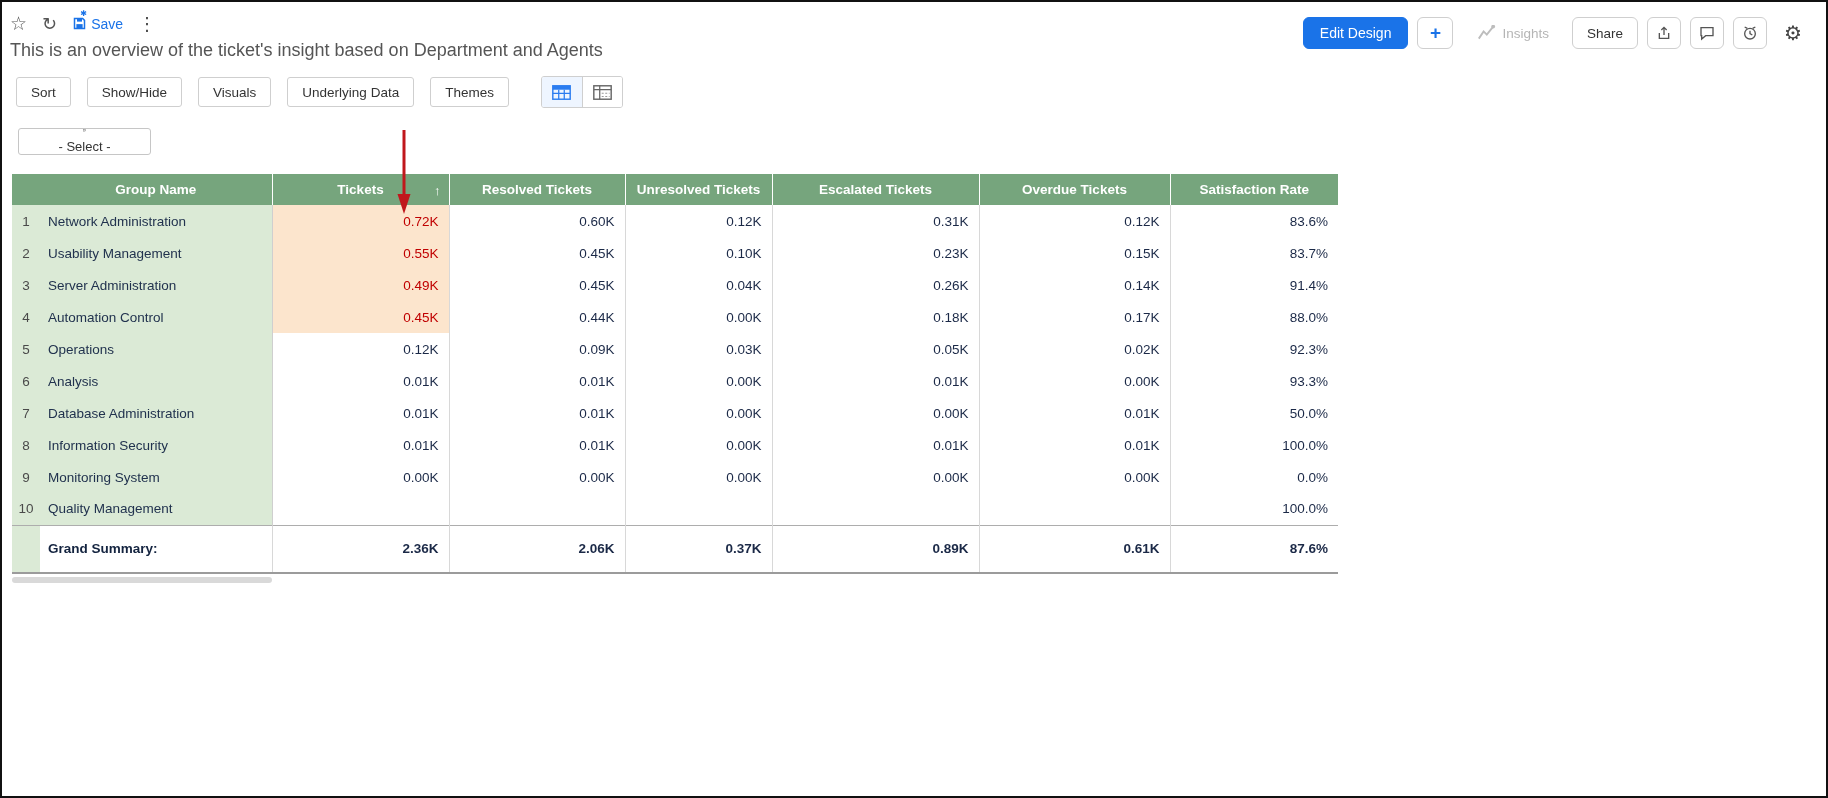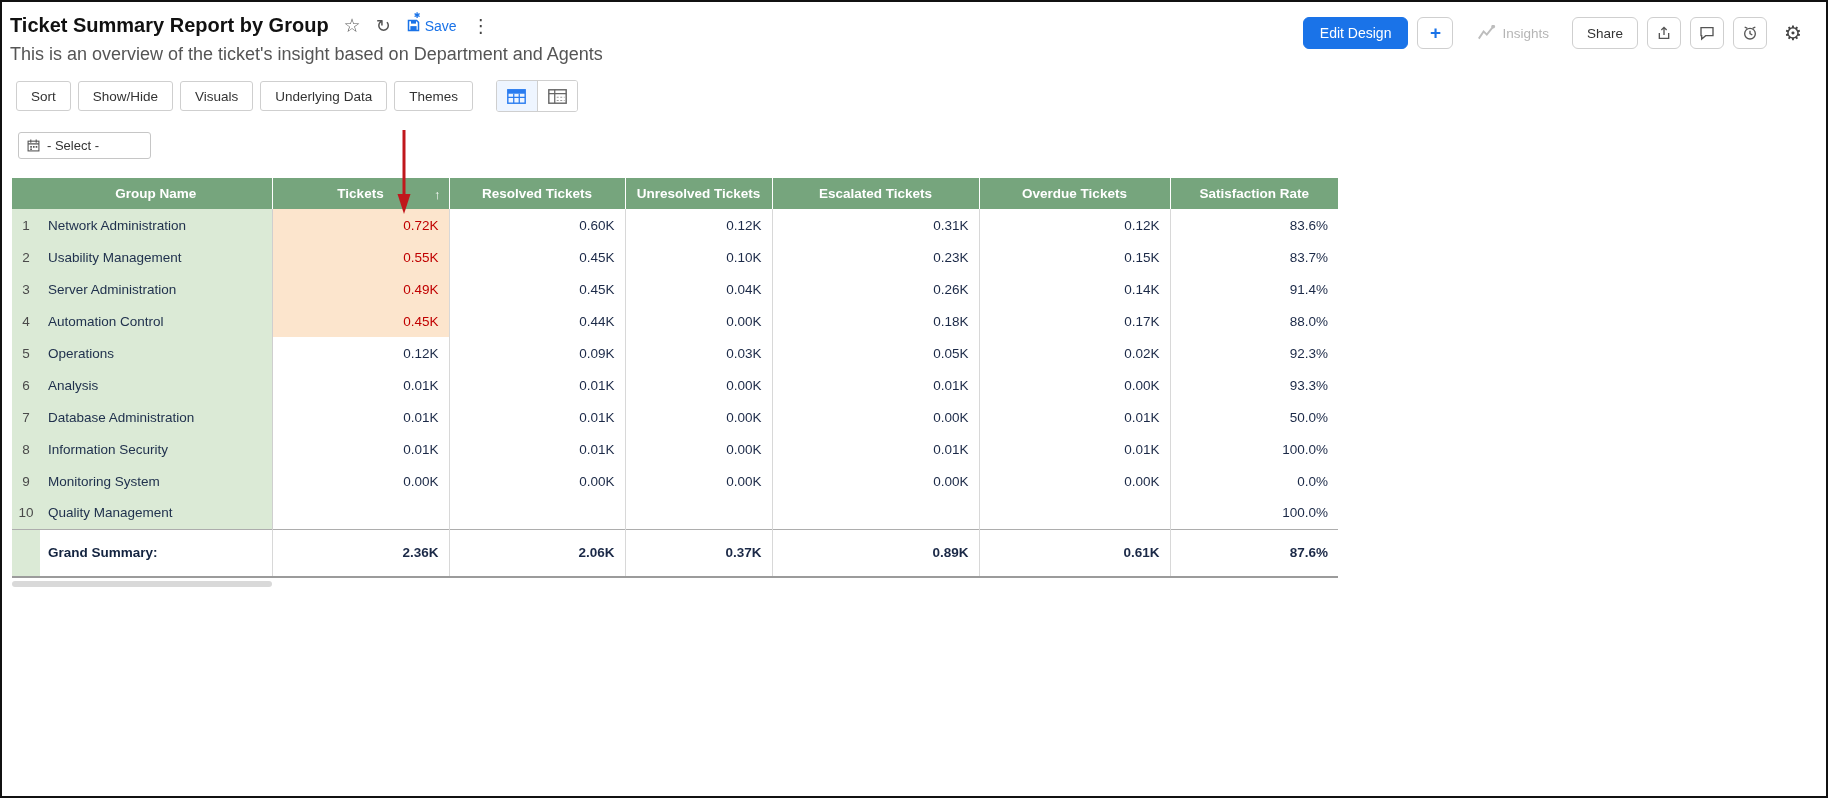--- a/index.html
+++ b/index.html
@@ -21,33 +21,33 @@
          border:1px solid #cfcfcf; background:#fff; border-radius:6px; font-size:13.5px;
          padding:0 14px; color:#333; cursor:pointer; white-space:nowrap; }
   .btn-primary { background:#1a73e8; border-color:#1a73e8; color:#fff; font-size:14px; padding:0 16px; }
   .btn-plus { color:#1a73e8; font-size:19px; font-weight:bold; width:36px; padding:0; }
   .btn-disabled { border:none; color:#b5b5b5; cursor:default; }
   .icon-btn { width:34px; height:32px; padding:0; }
   .icon-btn svg { display:block; }
   .gear-btn { border:none; font-size:20px; color:#444; width:34px; padding:0; background:transparent; }
 
   
-  .toolbar { display:flex; align-items:center; gap:7px; margin:15px 0 0 14px; }
+  .toolbar { display:flex; align-items:center; gap:16px; margin:15px 0 0 14px; }
   .tool-btn { height:30px; border-radius:3px; }
   .view-toggle { display:flex; border:1px solid #cfcfcf; border-radius:3px; overflow:hidden; margin-left:16px; }
   .view-btn { width:40px; height:30px; display:flex; align-items:center; justify-content:center; cursor:pointer; background:#fff; }
   .view-btn.active { background:#eef5ff; }
   .view-btn + .view-btn { border-left:1px solid #cfcfcf; }
 
   
   .filterbar { margin:20px 0 0 16px; }
   .filter-label { font-size:13.5px; color:#333; }
   .filter-select { margin-top:7px; width:133px; height:27px; border:1px solid #c6c6c6; border-radius:3px;
                    display:flex; align-items:center; gap:7px; padding:0 8px; font-size:13px; color:#333;
-                   background:#fff; cursor:pointer; }
+                   background:#fff; cursor:pointer;flex-direction:column; }
 
   
   .table-wrap { margin:19px 0 0 10px; }
   table { border-collapse:collapse; table-layout:fixed; width:1326px; }
   th { background:#76a57d; color:#fff; font-size:13.5px; font-weight:bold; height:31px; text-align:center;
        position:relative; border-right:1px solid rgba(255,255,255,.5); }
   th:first-child, th:last-child { border-right:none; }
   td { height:32px; font-size:13.5px; }
   .num-cell { background:#dbead6; color:#4a4a4a; text-align:center; }
   .group-cell { background:#dbead6; color:#21324e; text-align:left; padding-left:8px; border-right:1px solid #cfcfcf; }
@@ -63,21 +63,20 @@
   .annotation-arrow { position:absolute; left:392px; top:126px; z-index:5; }
 </style>
 </head>
 <body>
 
 <div class="page">
 
   <div class="topbar">
     <div>
       <div class="title-row">
-        <span class="report-title">Ticket Summary Report by Group</span>
         <span class="tb-icon" style="font-size:19px;">☆</span>
         <span class="tb-icon" style="font-size:18px;">↻</span>
         <span class="save-wrap">
           <span class="unsaved-mark">✱</span>
           <svg width="15" height="15" viewBox="0 0 24 24">
             <path d="M4 4h13l3 3v13H4z" fill="none" stroke="#1a73e8" stroke-width="2.4"></path>
             <rect x="8" y="4" width="8" height="5" fill="#1a73e8"></rect>
             <rect x="7" y="13" width="10" height="7" fill="#1a73e8"></rect>
           </svg>
           <span class="save-label">Save</span>

